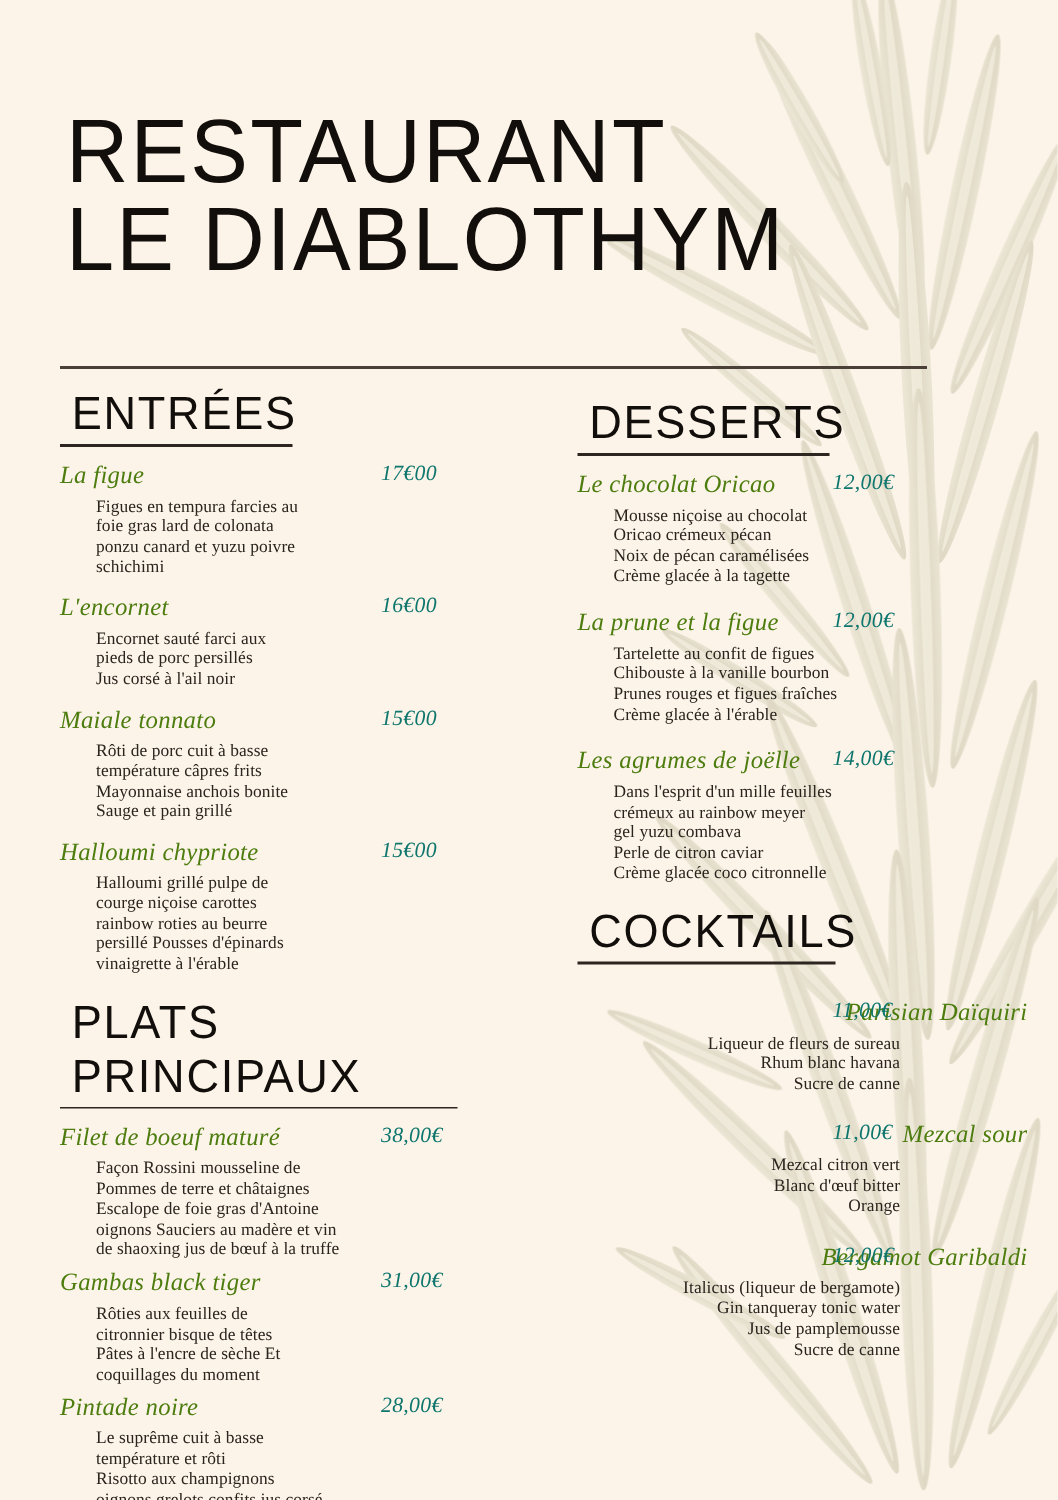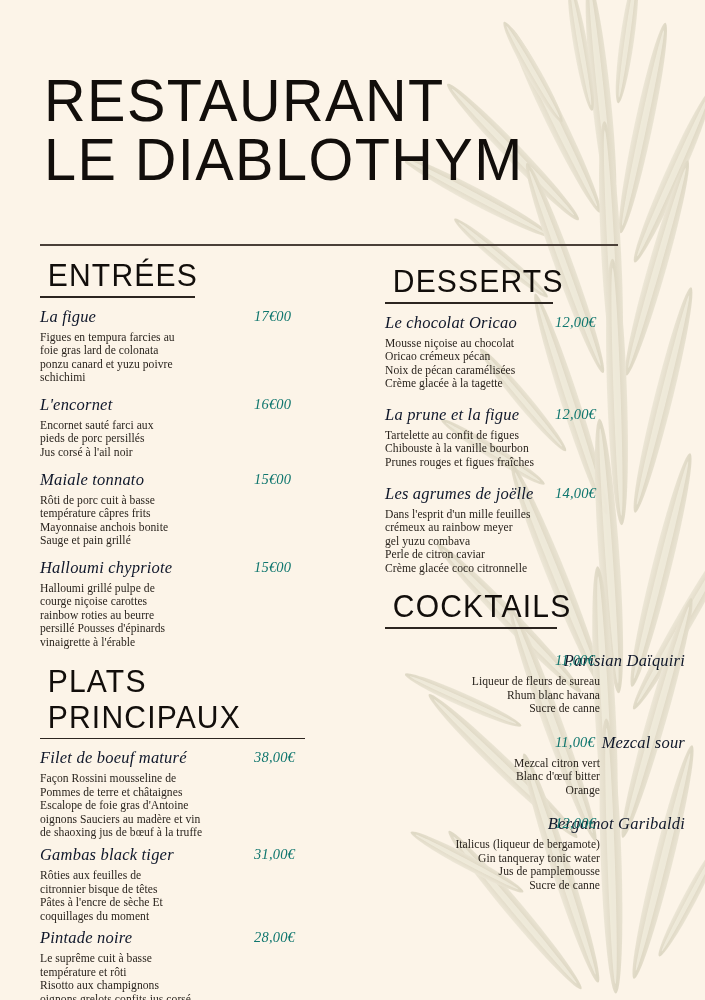--- a/index.html
+++ b/index.html
@@ -96,21 +96,21 @@
   
   .dish { margin-bottom: 8px; }
   .dish-head {
     position: relative;
     height: 22px;
   }
   .dish-name {
     font-family: "Liberation Serif", serif;
     font-style: italic;
     font-size: 16.5px;
-    color: #0f172a;
+    color: #4d7c0f;
     letter-spacing: 0.2px;
     white-space: nowrap;
   }
   .dish-price {
     position: absolute;
     top: 1px;
     font-family: "Liberation Serif", serif;
     font-style: italic;
     font-size: 14.5px;
     color: #0f766e;
@@ -123,21 +123,21 @@
   .dish-desc {
     font-family: "Liberation Serif", serif;
     font-size: 11.6px;
     line-height: 1.17;
     color: #2a241e;
     letter-spacing: 0.05px;
     margin-top: 2px;
     width: 195px;
   }
   .col-right .dish-desc { width: 215px; }
-  .dish-desc div { white-space: nowrap; }
+  .dish-desc div { white-space: nowrap; margin-left: 24px; }
 
   
   .sec-entrees  .dish { margin-bottom: 10px; }
   .sec-plats    .dish { margin-bottom: 5px; }
   .sec-desserts .dish { margin-bottom: 14px; }
   .sec-cocktails .dish { margin-bottom: 17px; }
   .sec-cocktails { margin-top: 14px; }
   .sec-desserts  { margin-top: 6px; }
 </style>
 </head>
@@ -334,20 +334,21 @@
         </div>
         <div class="dish">
           <div class="dish-head">
             <span class="dish-name">La prune et la figue</span>
             <span class="dish-price">12,00€</span>
           </div>
           <div class="dish-desc">
             <div>Tartelette au confit de figues</div>
             <div>Chibouste à la vanille bourbon</div>
             <div>Prunes rouges et figues fraîches</div>
+            <div>Crème glacée à l'érable</div>
           </div>
         </div>
         <div class="dish">
           <div class="dish-head">
             <span class="dish-name">Les agrumes de joëlle</span>
             <span class="dish-price">14,00€</span>
           </div>
           <div class="dish-desc">
             <div>Dans l'esprit d'un mille feuilles</div>
             <div>crémeux au rainbow meyer</div>

